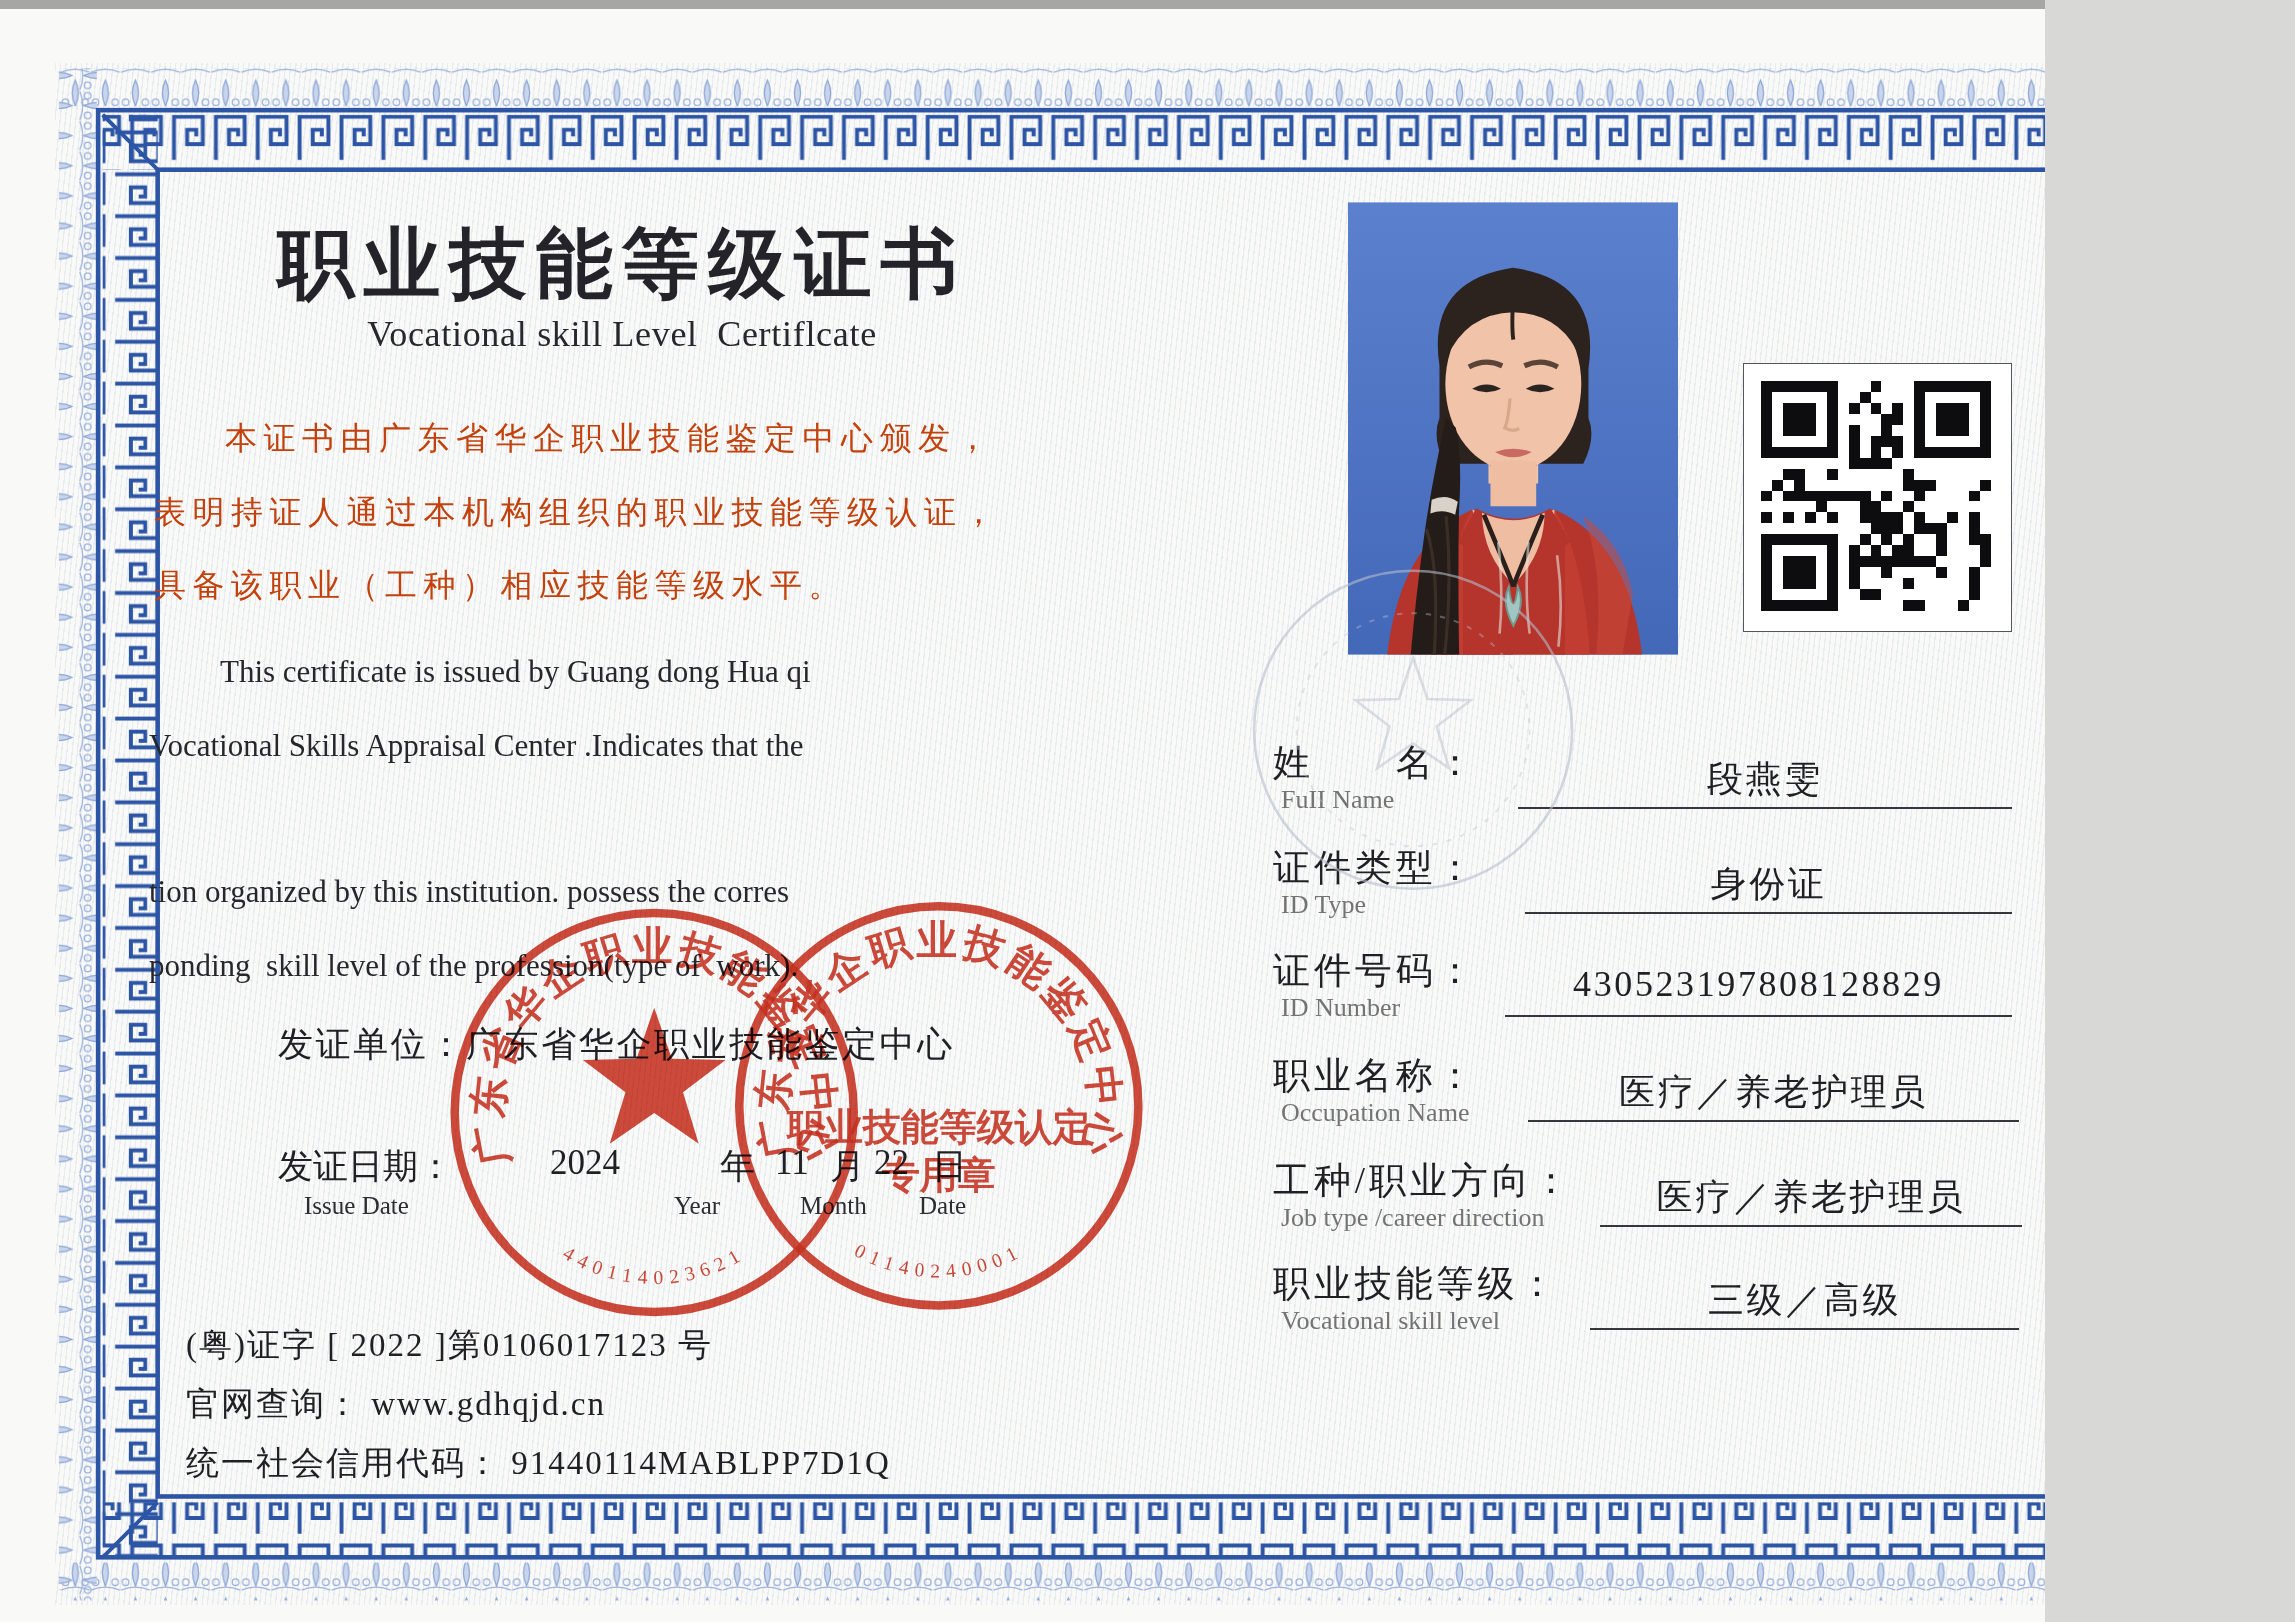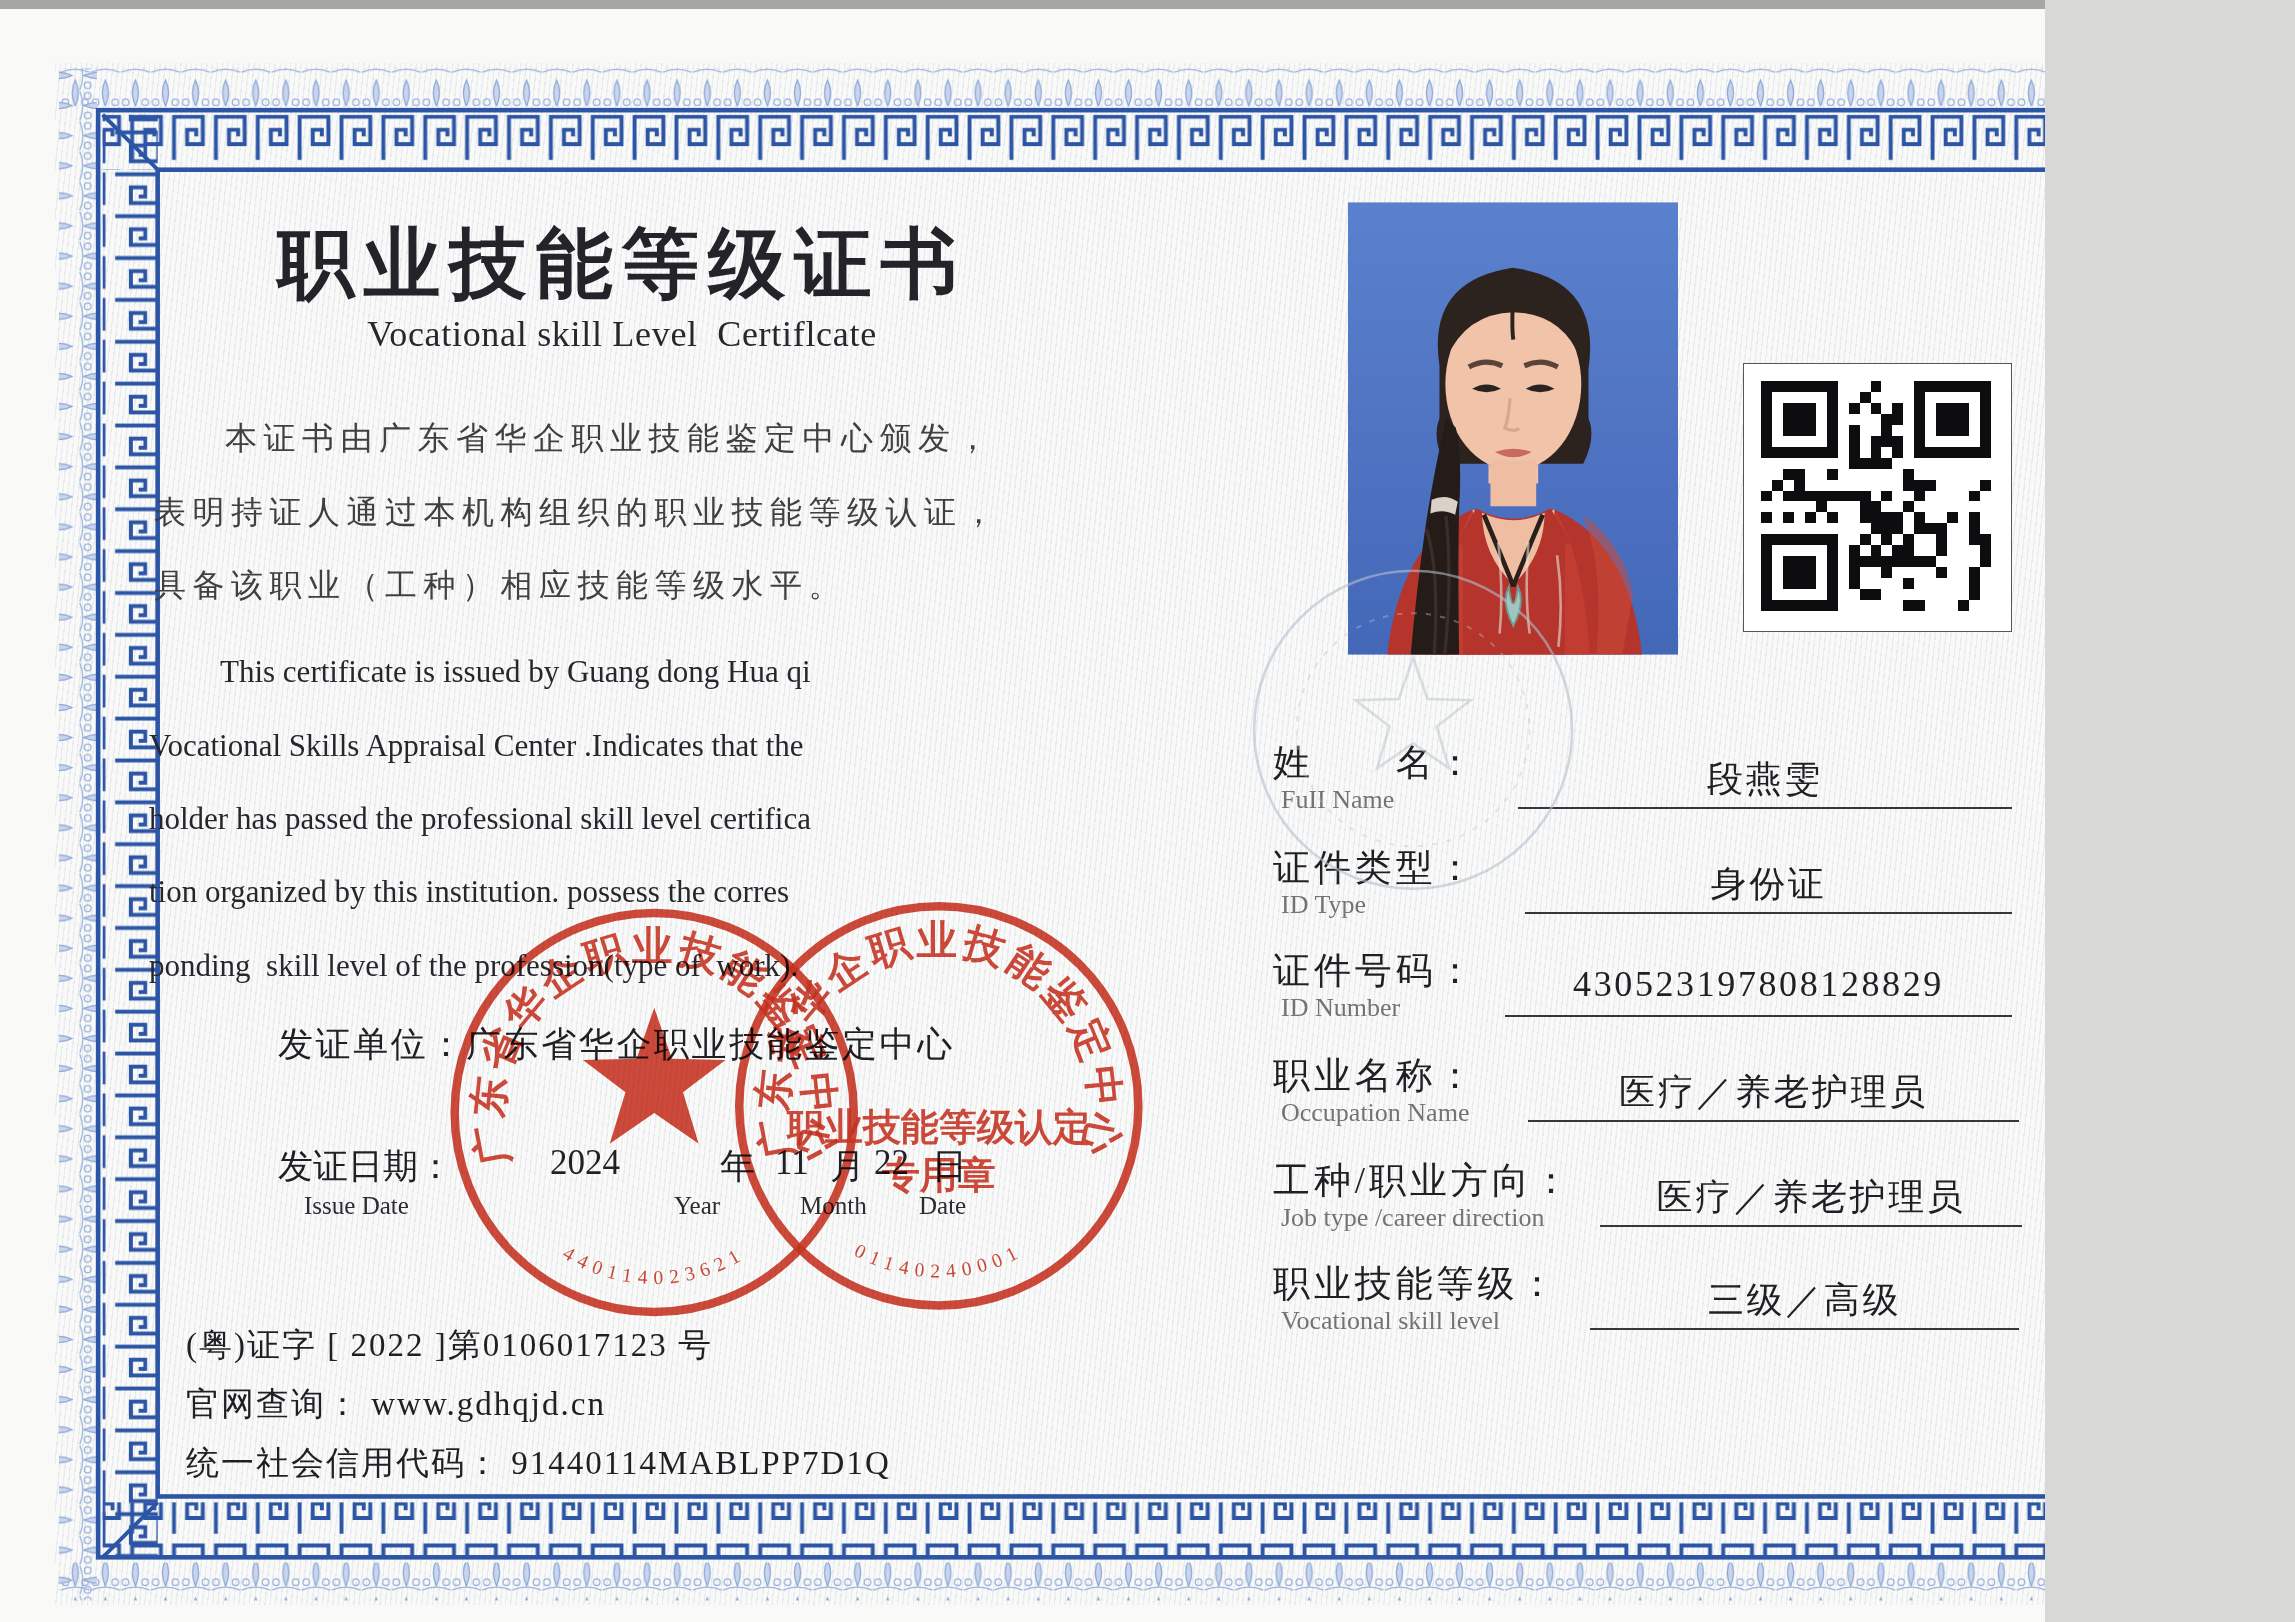--- a/index.html
+++ b/index.html
@@ -7,21 +7,21 @@
   .page{position:relative;width:2045px;height:1623px;background:#f9faf7;overflow:hidden;}
   .scan-strip{position:absolute;left:0;top:0;width:2295px;height:9.2px;background:#a6a6a4;}
   .texture{position:absolute;left:55px;top:63px;width:2189px;height:1542px;
     background:repeating-linear-gradient(96deg,rgba(86,114,176,.10) 0 1.3px,rgba(255,255,255,0) 1.3px 5.2px);}
   .frame-svg,.seal-svg{position:absolute;left:0;top:0;width:2295px;height:1623px;}
   .seal-svg{mix-blend-mode:multiply;}
   .abs{position:absolute;}
   .ctext{text-align:center;}
   .title-zh{left:154px;top:213px;width:936px;font-size:77px;font-weight:700;letter-spacing:9.2px;color:#232329;}
   .title-en{left:154px;top:313px;width:936px;font-size:36px;letter-spacing:0.7px;white-space:pre-wrap;color:#27272d;}
-  .zh-line{left:154px;width:938px;font-size:32px;letter-spacing:6.5px;color:#404040;white-space:pre-wrap;}
+  .zh-line{left:154px;width:938px;font-size:32px;letter-spacing:6.5px;color:#c2410c;white-space:pre-wrap;}
   .en-line{left:149px;width:949px;font-size:31px;color:#26262c;white-space:pre-wrap;}
   .indent1{text-indent:71px;}
   .issuer-zh{left:278px;top:1021px;font-size:35px;letter-spacing:2.6px;font-family:Liberation Mono, monospace;}
   .issuer-en{left:298px;top:1065px;font-size:22px;color:#2c2c33;}
   .date-zh{top:1143px;font-size:35px;}
   .date-en{top:1192px;font-size:25px;color:#2c2c33;}
   .footer-line{left:186px;font-size:33px;letter-spacing:2px;}
   .field{position:absolute;left:0;top:var(--t);width:2295px;height:111px;}
   .f-zh{position:absolute;left:1273px;top:0;font-size:37px;letter-spacing:3.9px;}
   .f-en{position:absolute;left:1281px;top:47px;font-size:26px;color:#737373;}
@@ -77,21 +77,20 @@
 
   <div class="abs title-zh ctext">职业技能等级证书</div>
   <div class="abs title-en ctext">Vocational skill Level  Certiflcate</div>
 
   <div class="abs zh-line indent1" style="top:417px">本证书由广东省华企职业技能鉴定中心颁发，</div>
   <div class="abs zh-line" style="top:491px">表明持证人通过本机构组织的职业技能等级认证，</div>
   <div class="abs zh-line" style="top:564px">具备该职业（工种）相应技能等级水平。</div>
 
   <div class="abs en-line indent1" style="top:654px">This certificate is issued by Guang dong Hua qi</div>
   <div class="abs en-line" style="top:728px">Vocational Skills Appraisal Center .Indicates that the</div>
-  <div class="abs en-line" style="top:801px">holder has passed the professional skill level certifica</div>
   <div class="abs en-line" style="top:874px">tion organized by this institution. possess the corres</div>
   <div class="abs en-line" style="top:948px">ponding  skill level of the profession(type of  work).</div>
 
   <div class="abs issuer-zh"><span>发证单位：</span><span>广东省华企职业技能鉴定中心</span></div>
 
   <div class="abs date-zh" style="left:278px">发证日期：</div>
   <div class="abs date-zh" style="left:550px">2024</div>
   <div class="abs date-zh" style="left:720px">年</div>
   <div class="abs date-zh" style="left:775px">11</div>
   <div class="abs date-zh" style="left:830px">月</div>

